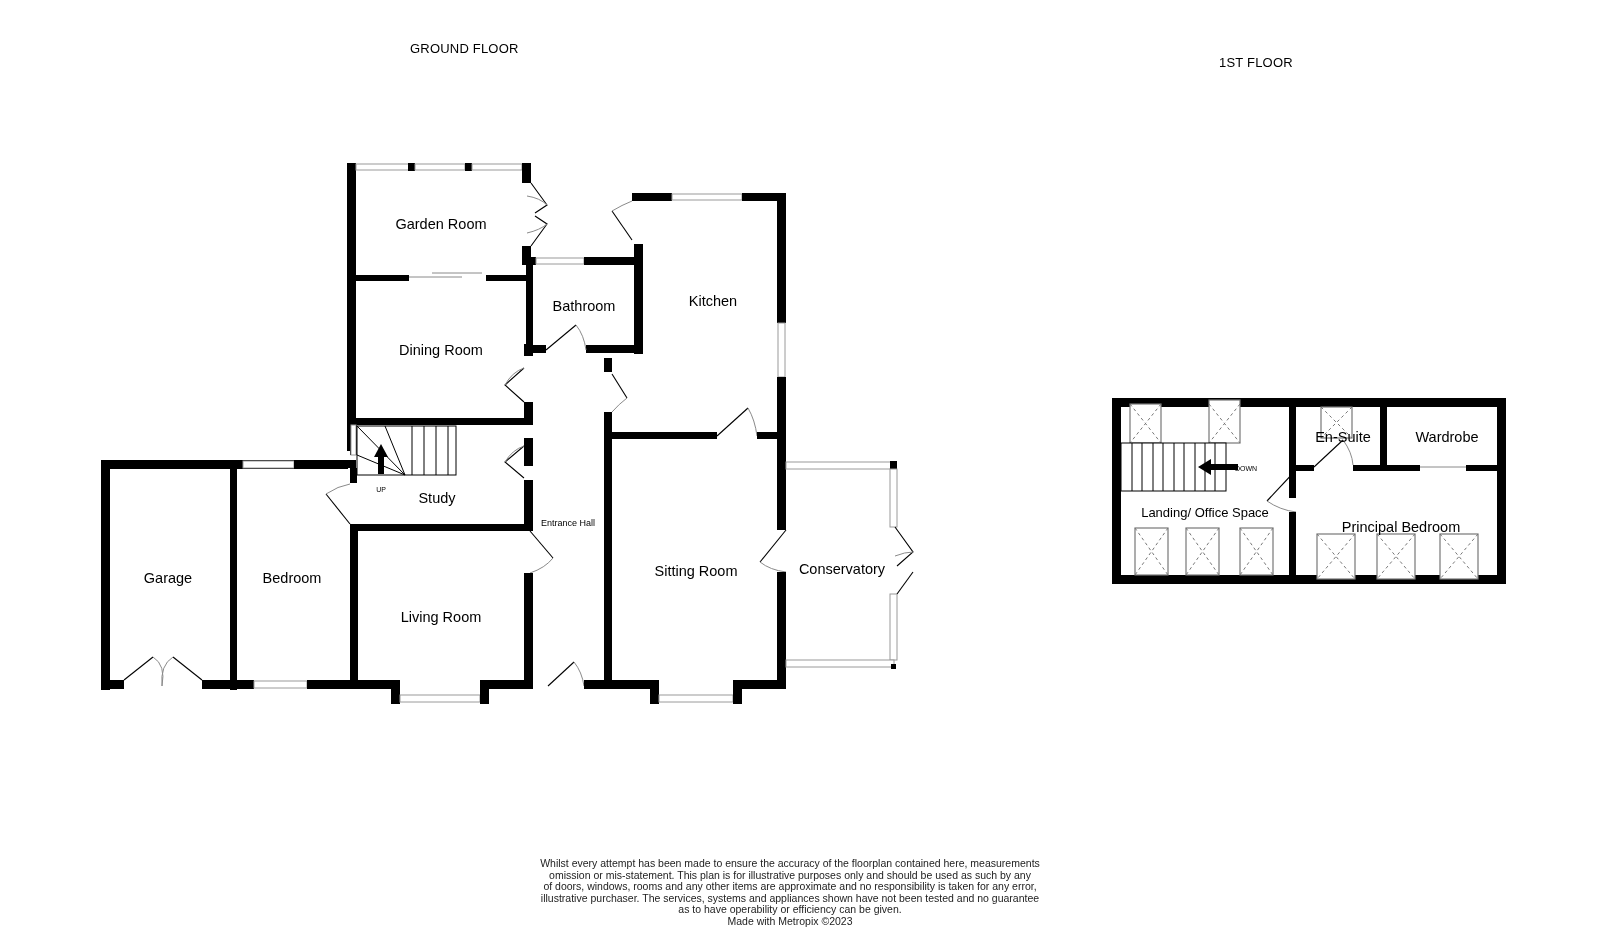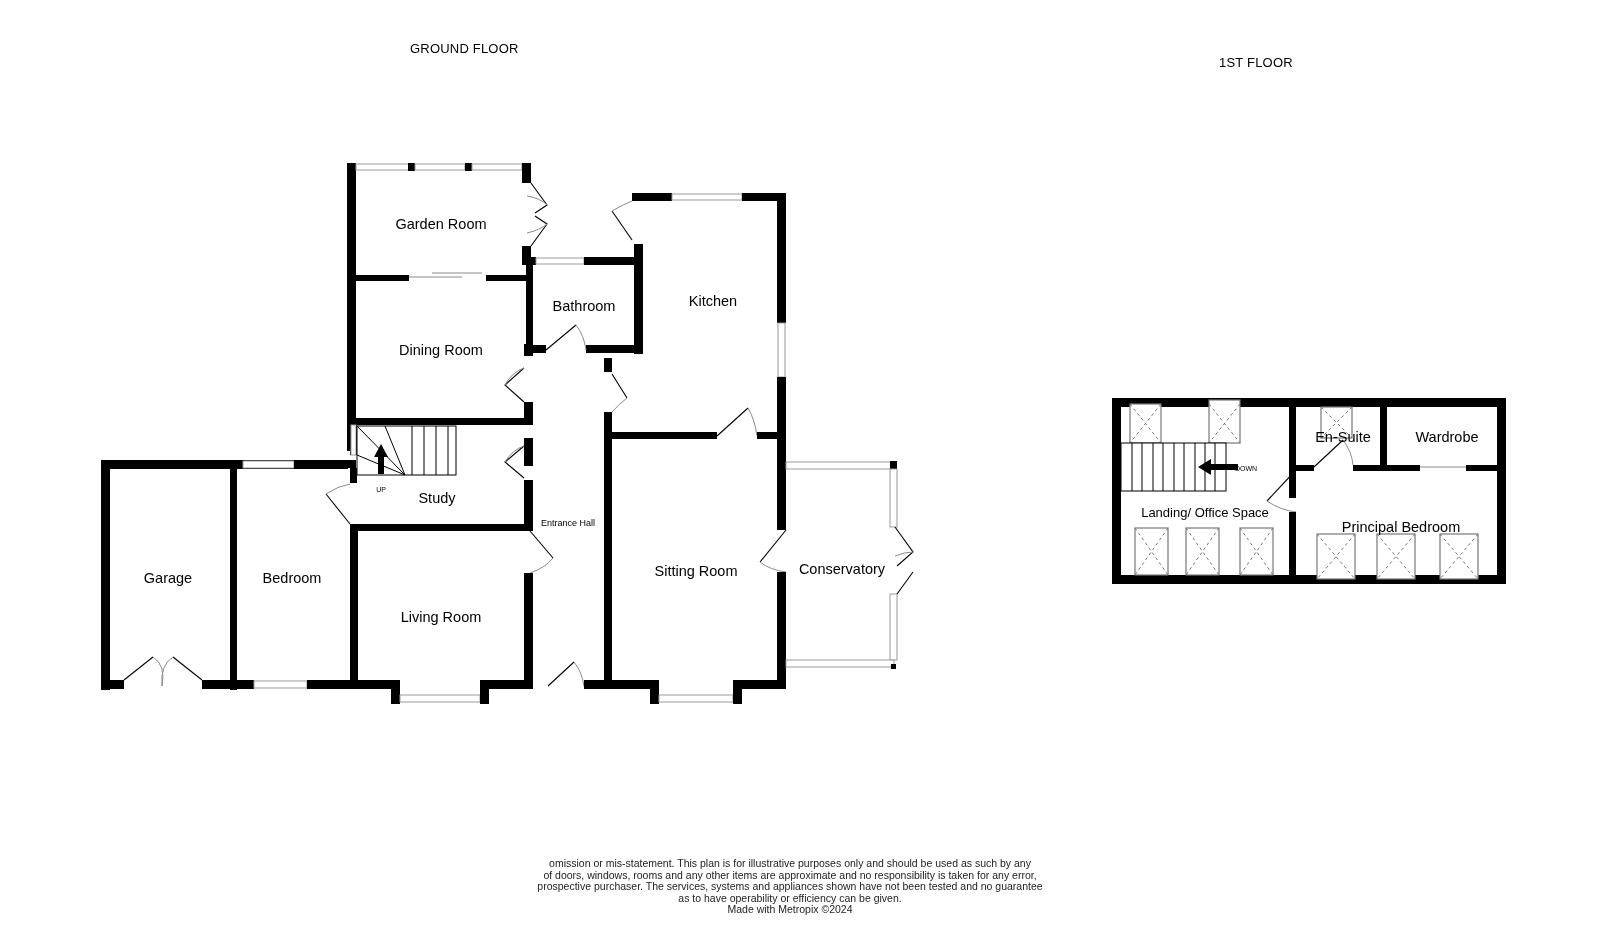--- a/index.html
+++ b/index.html
@@ -230,18 +230,19 @@
   <text class="lbl-xs" x="381" y="492">UP</text>
 
   <text class="lbl" x="1205" y="517" style="font-size:13px">Landing/ Office Space</text>
   <text class="lbl" x="1343" y="442">En-Suite</text>
   <text class="lbl" x="1447" y="442">Wardrobe</text>
   <text class="lbl" x="1401" y="532">Principal Bedroom</text>
   <text class="lbl-xs" x="1246" y="471">DOWN</text>
 </svg>
 
 <div class="disclaimer">
+  <div>Whilst every attempt has been made to ensure the accuracy of the floorplan contained here, measurements</div>
   <div>omission or mis-statement. This plan is for illustrative purposes only and should be used as such by any</div>
   <div>of doors, windows, rooms and any other items are approximate and no responsibility is taken for any error,</div>
-  <div>prospective purchaser. The services, systems and appliances shown have not been tested and no guarantee</div>
+  <div>illustrative purchaser. The services, systems and appliances shown have not been tested and no guarantee</div>
   <div>as to have operability or efficiency can be given.</div>
-  <div>Made with Metropix ©2024</div>
+  <div>Made with Metropix ©2023</div>
 </div>
 
 </body></html>

